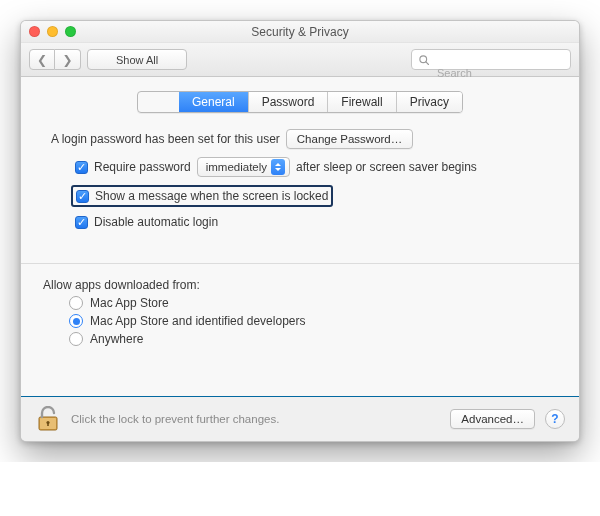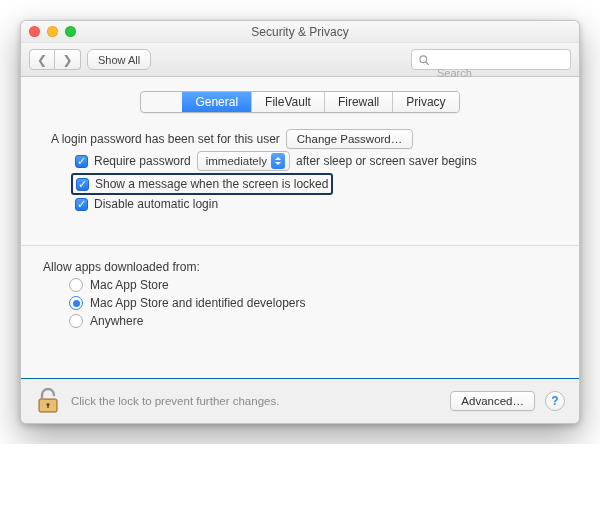--- a/index.html
+++ b/index.html
@@ -54,21 +54,21 @@
     justify-content: center;
     font-size: 11px;
     color: #444;
     box-shadow: 0 1px 0 rgba(255,255,255,0.6) inset;
     cursor: default;
   }
   .nav-group { display: flex; }
   .nav-group .seg-btn { border-radius: 0; width: 26px; }
   .nav-group .seg-btn:first-child { border-radius: 4px 0 0 4px; }
   .nav-group .seg-btn:last-child { border-radius: 0 4px 4px 0; border-left: 0; }
-  .show-all { padding: 0 10px; border-radius: 6px; }
+  .show-all { padding: 0 28px; }
   .spacer { flex: 1; }
   .search-wrap {
     height: 21px;
     width: 160px;
     border: 1px solid #c8c8c8;
     border-radius: 4px;
     background: #fff;
     display: flex;
     align-items: center;
     padding: 0 6px;
@@ -104,21 +104,21 @@
     color: #333;
   }
   .tab:last-child { border-right: none; }
   .tab.active {
     background: linear-gradient(#58a6ff,#2f82f7);
     color: #fff;
   }
 
   .section { color: #3a3a3a; font-size: 12px; margin-bottom: 6px; }
 
-  .line { display: flex; align-items: center; gap: 6px; margin: 2px 0; }
+  .line { display: flex; align-items: center; gap: 6px; margin: 8px 0; }
 
   .mac-btn {
     height: 20px;
     background: linear-gradient(#ffffff,#f2f2f2);
     border: 1px solid #bdbdbd;
     border-radius: 4px;
     padding: 0 10px;
     font-size: 11.5px;
     display: inline-flex;
     align-items: center;
@@ -230,21 +230,21 @@
           </svg>
       </span>
       <input type="text" placeholder="Search" style="">
     </div>
   </div>
 
   <div class="content">
 
     <div class="tabs">
       <div class="tab active">General</div>
-      <div class="tab">FileVault</div>
+      <div class="tab">Password</div>
       <div class="tab">Firewall</div>
       <div class="tab">Privacy</div>
     </div>
 
     <div class="section">
       <div class="line" style="margin-left:8px;">
         <span>A login password has been set for this user</span>
         <div class="mac-btn">Change Password…</div>
       </div>
 

